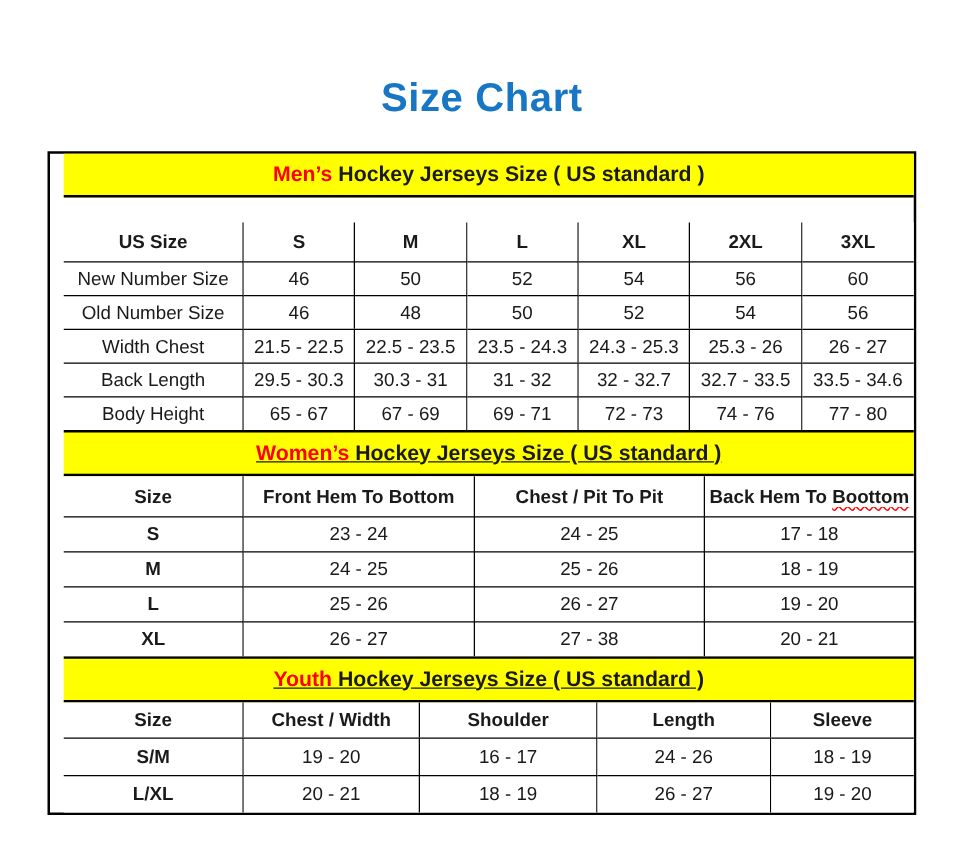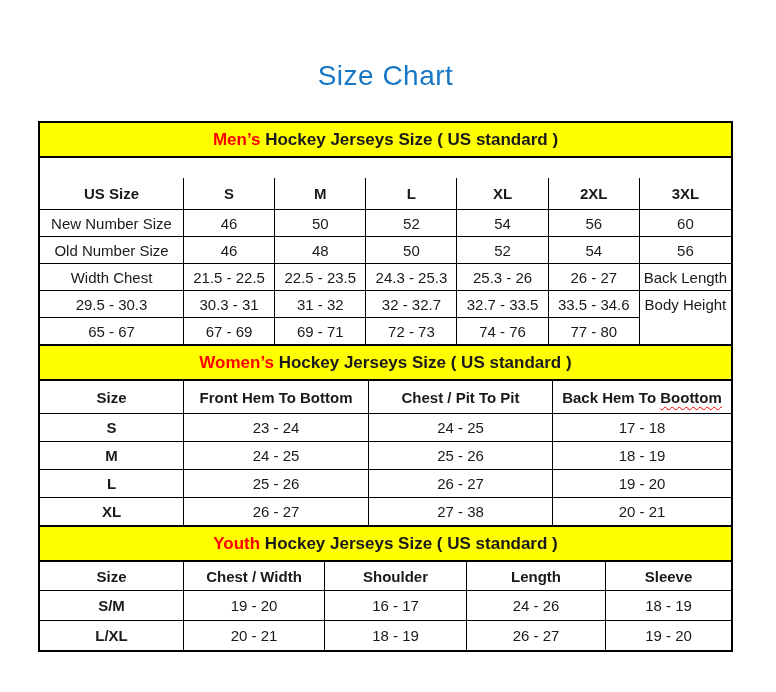--- a/index.html
+++ b/index.html
@@ -14,45 +14,47 @@
     width: 776px; height: 692px;
     background: #ffffff;
     font-family: "Liberation Sans", sans-serif;
     color: var(--text-col);
     overflow: hidden;
   }
   #page-title {
     position: absolute;
     left: 38px; top: 60px; width: 695px;
     text-align: center;
-    font-size: 28px;
-    font-weight: normal;
+    font-size: 32px;
+    font-weight: bold;
     color: var(--title-blue);
     letter-spacing: 0.5px;
   }
   #size-table {
     position: absolute;
     left: 38px; top: 121px; width: 695px;
     border: 2px solid var(--border-col);
     background: #ffffff;
+    padding-left: 11px;
   }
   .band {
     background: var(--band-bg);
     height: 35px;
     display: flex;
     align-items: center;
     justify-content: center;
     font-size: 17px;
     font-weight: bold;
     border-bottom: 2px solid var(--border-col);
     white-space: pre;
   }
   .size-section + .size-section .band {
     border-top: 2px solid var(--border-col);
     height: 37px;
+    text-decoration: underline;
   }
   .band-accent { color: var(--accent-red); }
   .grid { display: grid; }
   .sec-mens   .grid { grid-template-columns: 144px repeat(6, 1fr); margin-top: 20px; }
   .sec-womens .grid { grid-template-columns: 144px 185px 184px 1fr; }
   .sec-youth  .grid { grid-template-columns: 144px 141px 142px 139px 1fr; }
   .cell {
     display: flex;
     align-items: center;
     justify-content: center;
@@ -110,20 +112,21 @@
         <div class="cell rowlabel">Old Number Size</div>
         <div class="cell">46</div>
         <div class="cell">48</div>
         <div class="cell">50</div>
         <div class="cell">52</div>
         <div class="cell">54</div>
         <div class="cell">56</div>
         <div class="cell rowlabel">Width Chest</div>
         <div class="cell">21.5 - 22.5</div>
         <div class="cell">22.5 - 23.5</div>
+        <div class="cell">23.5 - 24.3</div>
         <div class="cell">24.3 - 25.3</div>
         <div class="cell">25.3 - 26</div>
         <div class="cell">26 - 27</div>
         <div class="cell rowlabel">Back Length</div>
         <div class="cell">29.5 - 30.3</div>
         <div class="cell">30.3 - 31</div>
         <div class="cell">31 - 32</div>
         <div class="cell">32 - 32.7</div>
         <div class="cell">32.7 - 33.5</div>
         <div class="cell">33.5 - 34.6</div>

